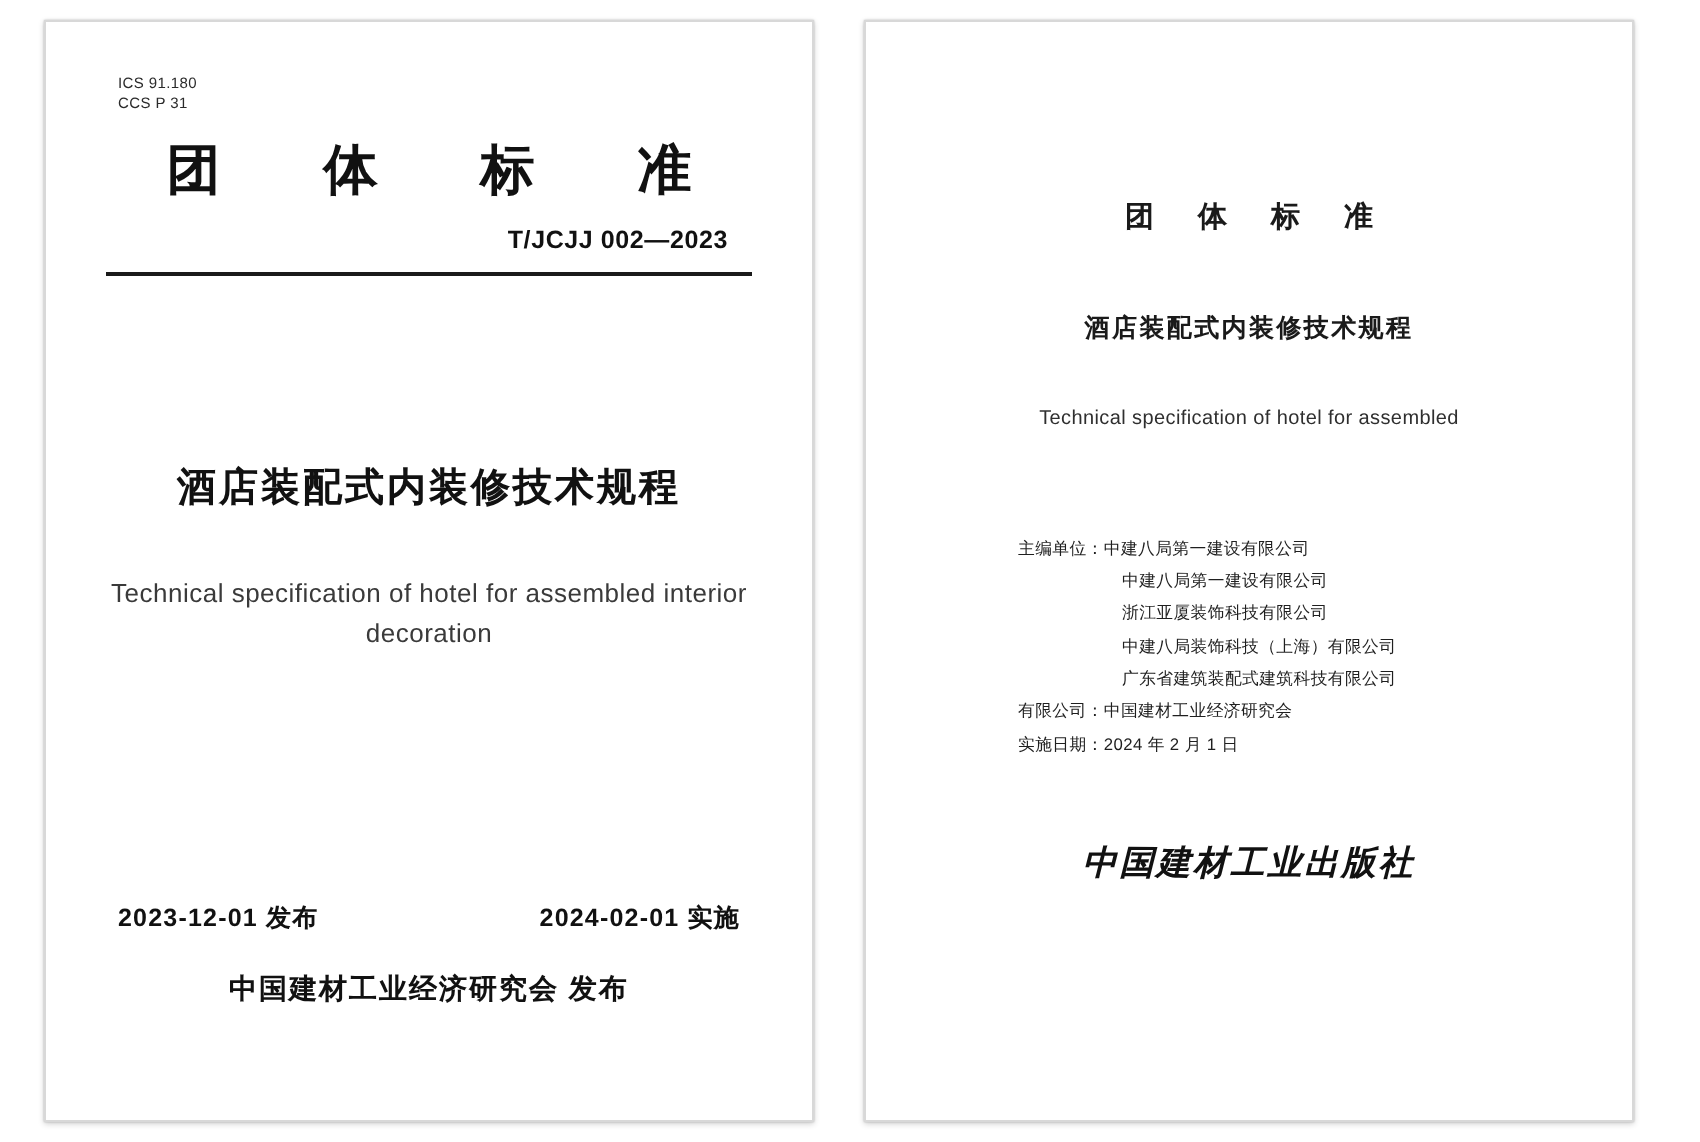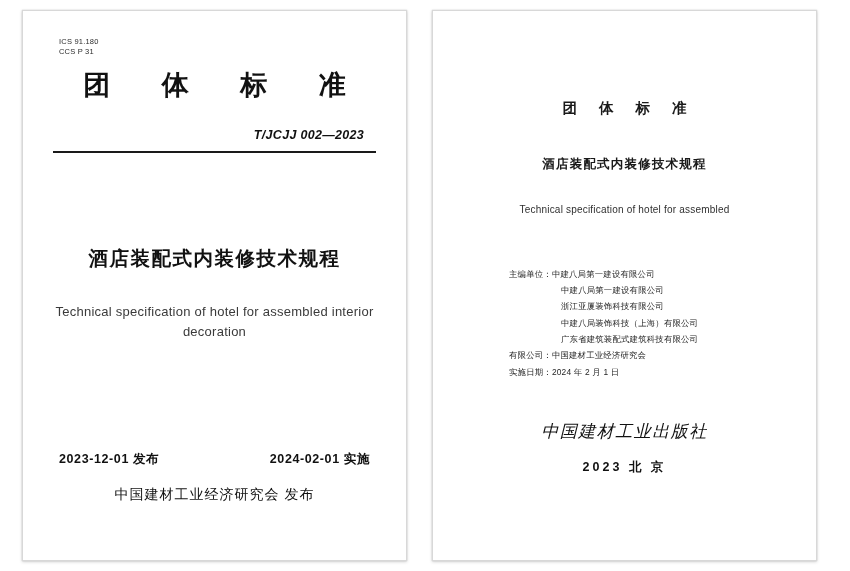--- a/index.html
+++ b/index.html
@@ -62,28 +62,27 @@
     margin-top: 10px;
     text-align: center;
     font-size: 27px;
     font-weight: bold;
     color: #111111;
     letter-spacing: 22px;
     padding-left: 22px;
     font-family: "Liberation Sans", sans-serif;
   }
   .std-code {
-    margin-top: 25px;
+    margin-top: 10px;
     text-align: right;
     font-size: 12.5px;
     font-weight: bold;
     color: #111111;
     letter-spacing: 0.3px;
     padding-right: 12px;
-    font-style: italic;
   }
   .rule {
     margin-top: 9px;
     height: 2px;
     background: #1a1a1a;
   }
 
   .cover-main {
     margin-top: 92px;
     text-align: center;
@@ -115,21 +114,21 @@
     color: #111111;
     letter-spacing: 0.6px;
   }
   .cover-publisher {
     position: absolute;
     left: 0;
     right: 0;
     bottom: 56px;
     text-align: center;
     font-size: 14px;
-    font-weight: normal;
+    font-weight: bold;
     color: #111111;
     letter-spacing: 1px;
   }
 
   
   .tp-std {
     margin-top: 62px;
     text-align: center;
     font-size: 14.5px;
     font-weight: bold;
@@ -162,21 +161,21 @@
     line-height: 1.95;
     letter-spacing: 0.2px;
   }
   .tp-meta .row { white-space: nowrap; }
   .tp-meta .indent { padding-left: 52px; }
 
   .tp-press {
     margin-top: 40px;
     text-align: center;
     font-size: 17px;
-    font-weight: normal;
+    font-weight: bold;
     color: #111111;
     letter-spacing: 1.5px;
     font-family: "DejaVu Serif", serif;
     font-style: italic;
   }
   .tp-year {
     margin-top: 16px;
     text-align: center;
     font-size: 12.5px;
     font-weight: bold;
@@ -246,17 +245,16 @@
         </div>
         <div class="row">
           <span>有限公司：</span><span>中国建材工业经济研究会</span>
         </div>
         <div class="row">
           <span>实施日期：</span><span>2024 年 2 月 1 日</span>
         </div>
       </div>
 
       <div class="tp-press">中国建材工业出版社</div>
-      <div class="tp-year">2023  北  京</div>
     </div>
   </div>
 
 </div>
 
 </body></html>

